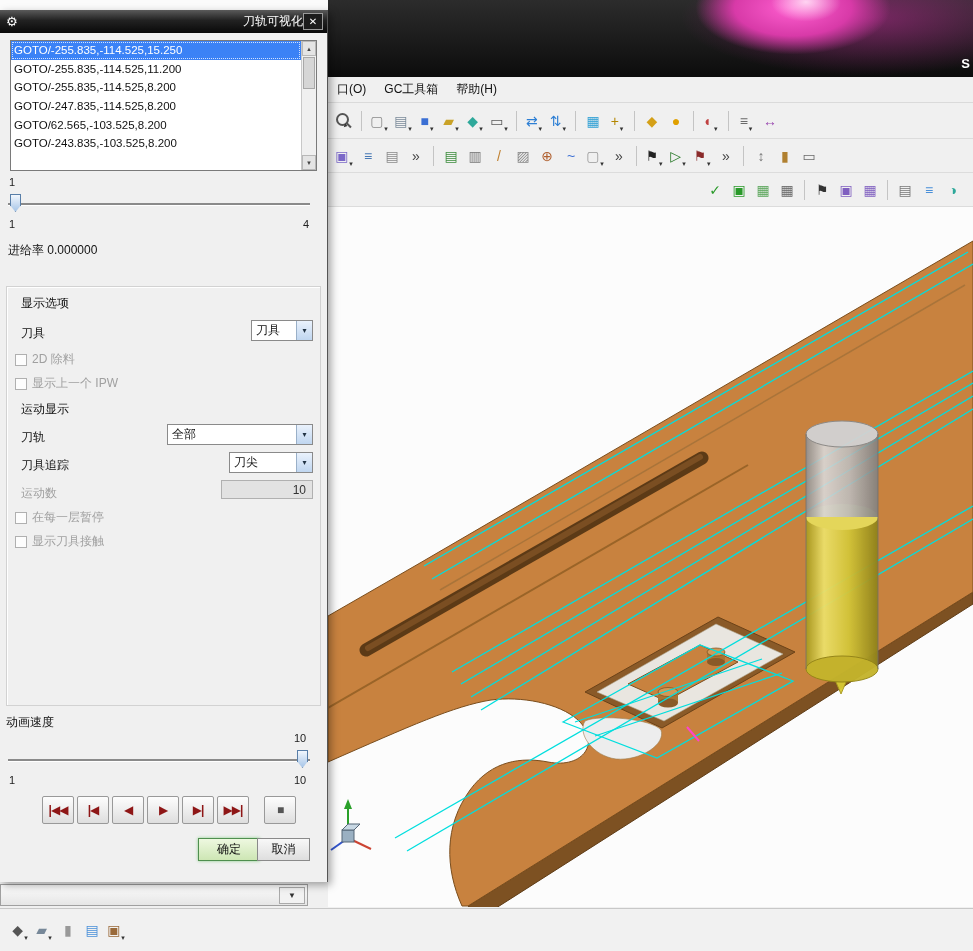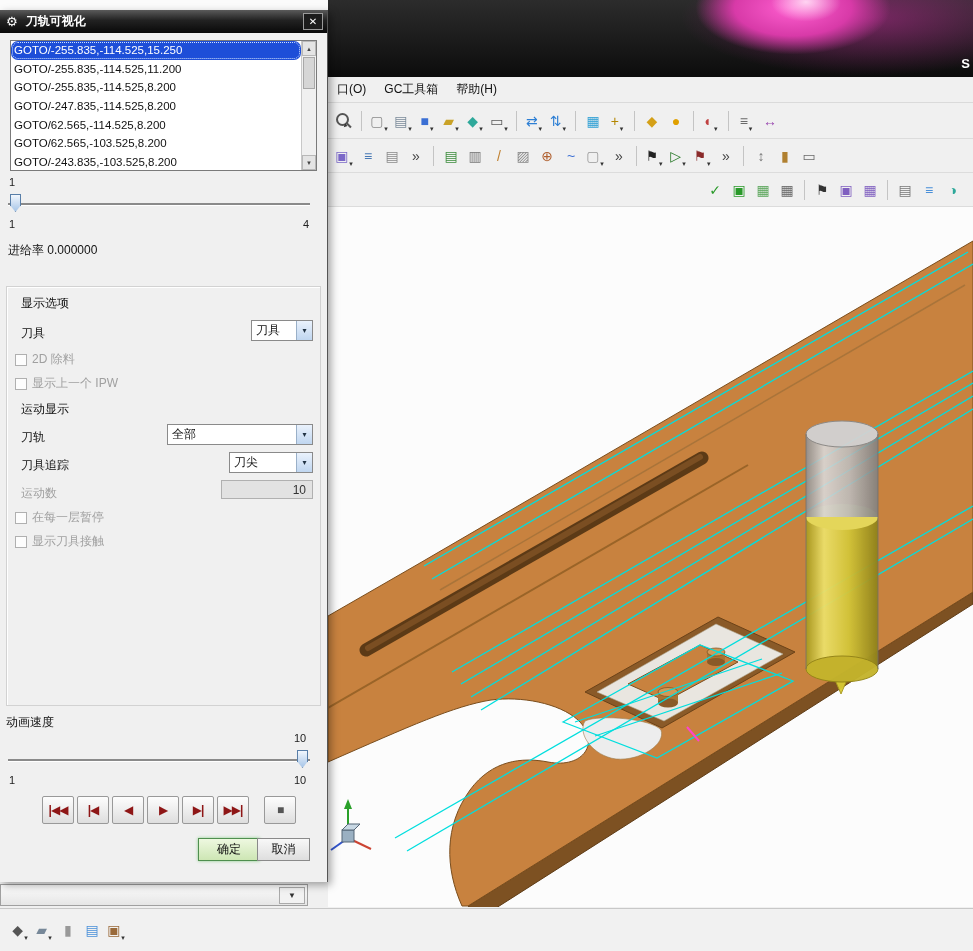--- a/index.html
+++ b/index.html
@@ -44,28 +44,28 @@
     display:flex;align-items:center;justify-content:center;font-size:8px;color:#333;}
   .bottom-toolbar{position:absolute;left:0;top:908px;width:973px;height:43px;background:#f1f1f1;
     border-top:1px solid #c8c8c8;display:flex;align-items:center;padding-left:8px;}
 
   
   .dialog{position:absolute;left:0;top:10px;width:328px;height:872px;background:#f0f0f0;
     border-right:1px solid #555;box-shadow:3px 3px 8px rgba(0,0,0,.35);z-index:10;font-size:12px;}
   .dlg-title{position:absolute;left:0;top:0;right:0;height:23px;display:flex;align-items:center;
     padding:0 4px;background:linear-gradient(#5a5a5a 0%,#222 45%,#090909 100%);color:#fff;}
   .gear{font-size:13px;margin:0 2px;}
-  .dlg-title-text{flex:1;margin-left:6px;font-weight:bold;font-size:12px;}
+  .dlg-title-text{flex:1;font-weight:normal;font-size:12px;text-align:right;}
   .dlg-close{width:20px;height:17px;border:1px solid #9a9a9a;background:#1c1c1c;color:#fff;
     display:flex;align-items:center;justify-content:center;font-size:10px;cursor:default;}
   .goto-list{position:absolute;top:30px;left:10px;width:307px;height:131px;background:#fff;
     border:1px solid #7a7a7a;overflow:hidden;}
   .goto-row{height:18.7px;line-height:18.7px;padding-left:3px;font-size:11.5px;white-space:nowrap;
     width:calc(100% - 15px);color:#111;cursor:default;}
-  .goto-row.selected{background:#1d4ed8;color:#fff;outline:1px dotted #cfe0ff;outline-offset:-2px;border-radius:7px;}
+  .goto-row.selected{background:#3b82f6;color:#fff;outline:1px dotted #cfe0ff;outline-offset:-2px;}
   .vscroll{position:absolute;right:0;top:0;width:15px;height:100%;background:#f0f0f0;
     border-left:1px solid #c8c8c8;}
   .sb-up,.sb-down{position:absolute;left:0;width:100%;height:15px;background:#e4e4e4;
     border:1px solid #b8b8b8;display:flex;align-items:center;justify-content:center;
     font-size:6px;color:#444;}
   .sb-up{top:0;} .sb-down{bottom:0;}
   .sb-up::after{content:"▲";} .sb-down::after{content:"▼";}
   .sb-thumb{position:absolute;left:1px;top:16px;width:12px;height:32px;background:#d6d6d6;
     border:1px solid #a8a8a8;}
   .small-label{position:absolute;font-size:11px;color:#222;}
@@ -280,21 +280,20 @@
       <span class="gear">⚙</span>
       <span class="dlg-title-text">刀轨可视化</span>
       <span class="dlg-close">✕</span>
     </div>
 
     <div class="goto-list">
       <div class="goto-row selected">GOTO/-255.835,-114.525,15.250</div>
       <div class="goto-row">GOTO/-255.835,-114.525,11.200</div>
       <div class="goto-row">GOTO/-255.835,-114.525,8.200</div>
       <div class="goto-row">GOTO/-247.835,-114.525,8.200</div>
-      <div class="goto-row">GOTO/62.565,-114.525,8.200</div>
       <div class="goto-row">GOTO/62.565,-103.525,8.200</div>
       <div class="goto-row">GOTO/-243.835,-103.525,8.200</div>
       <div class="vscroll">
         <span class="sb-up"></span>
         <span class="sb-thumb"></span>
         <span class="sb-down"></span>
       </div>
     </div>
 
     <div class="small-label" style="top:166px;left:9px">1</div>

